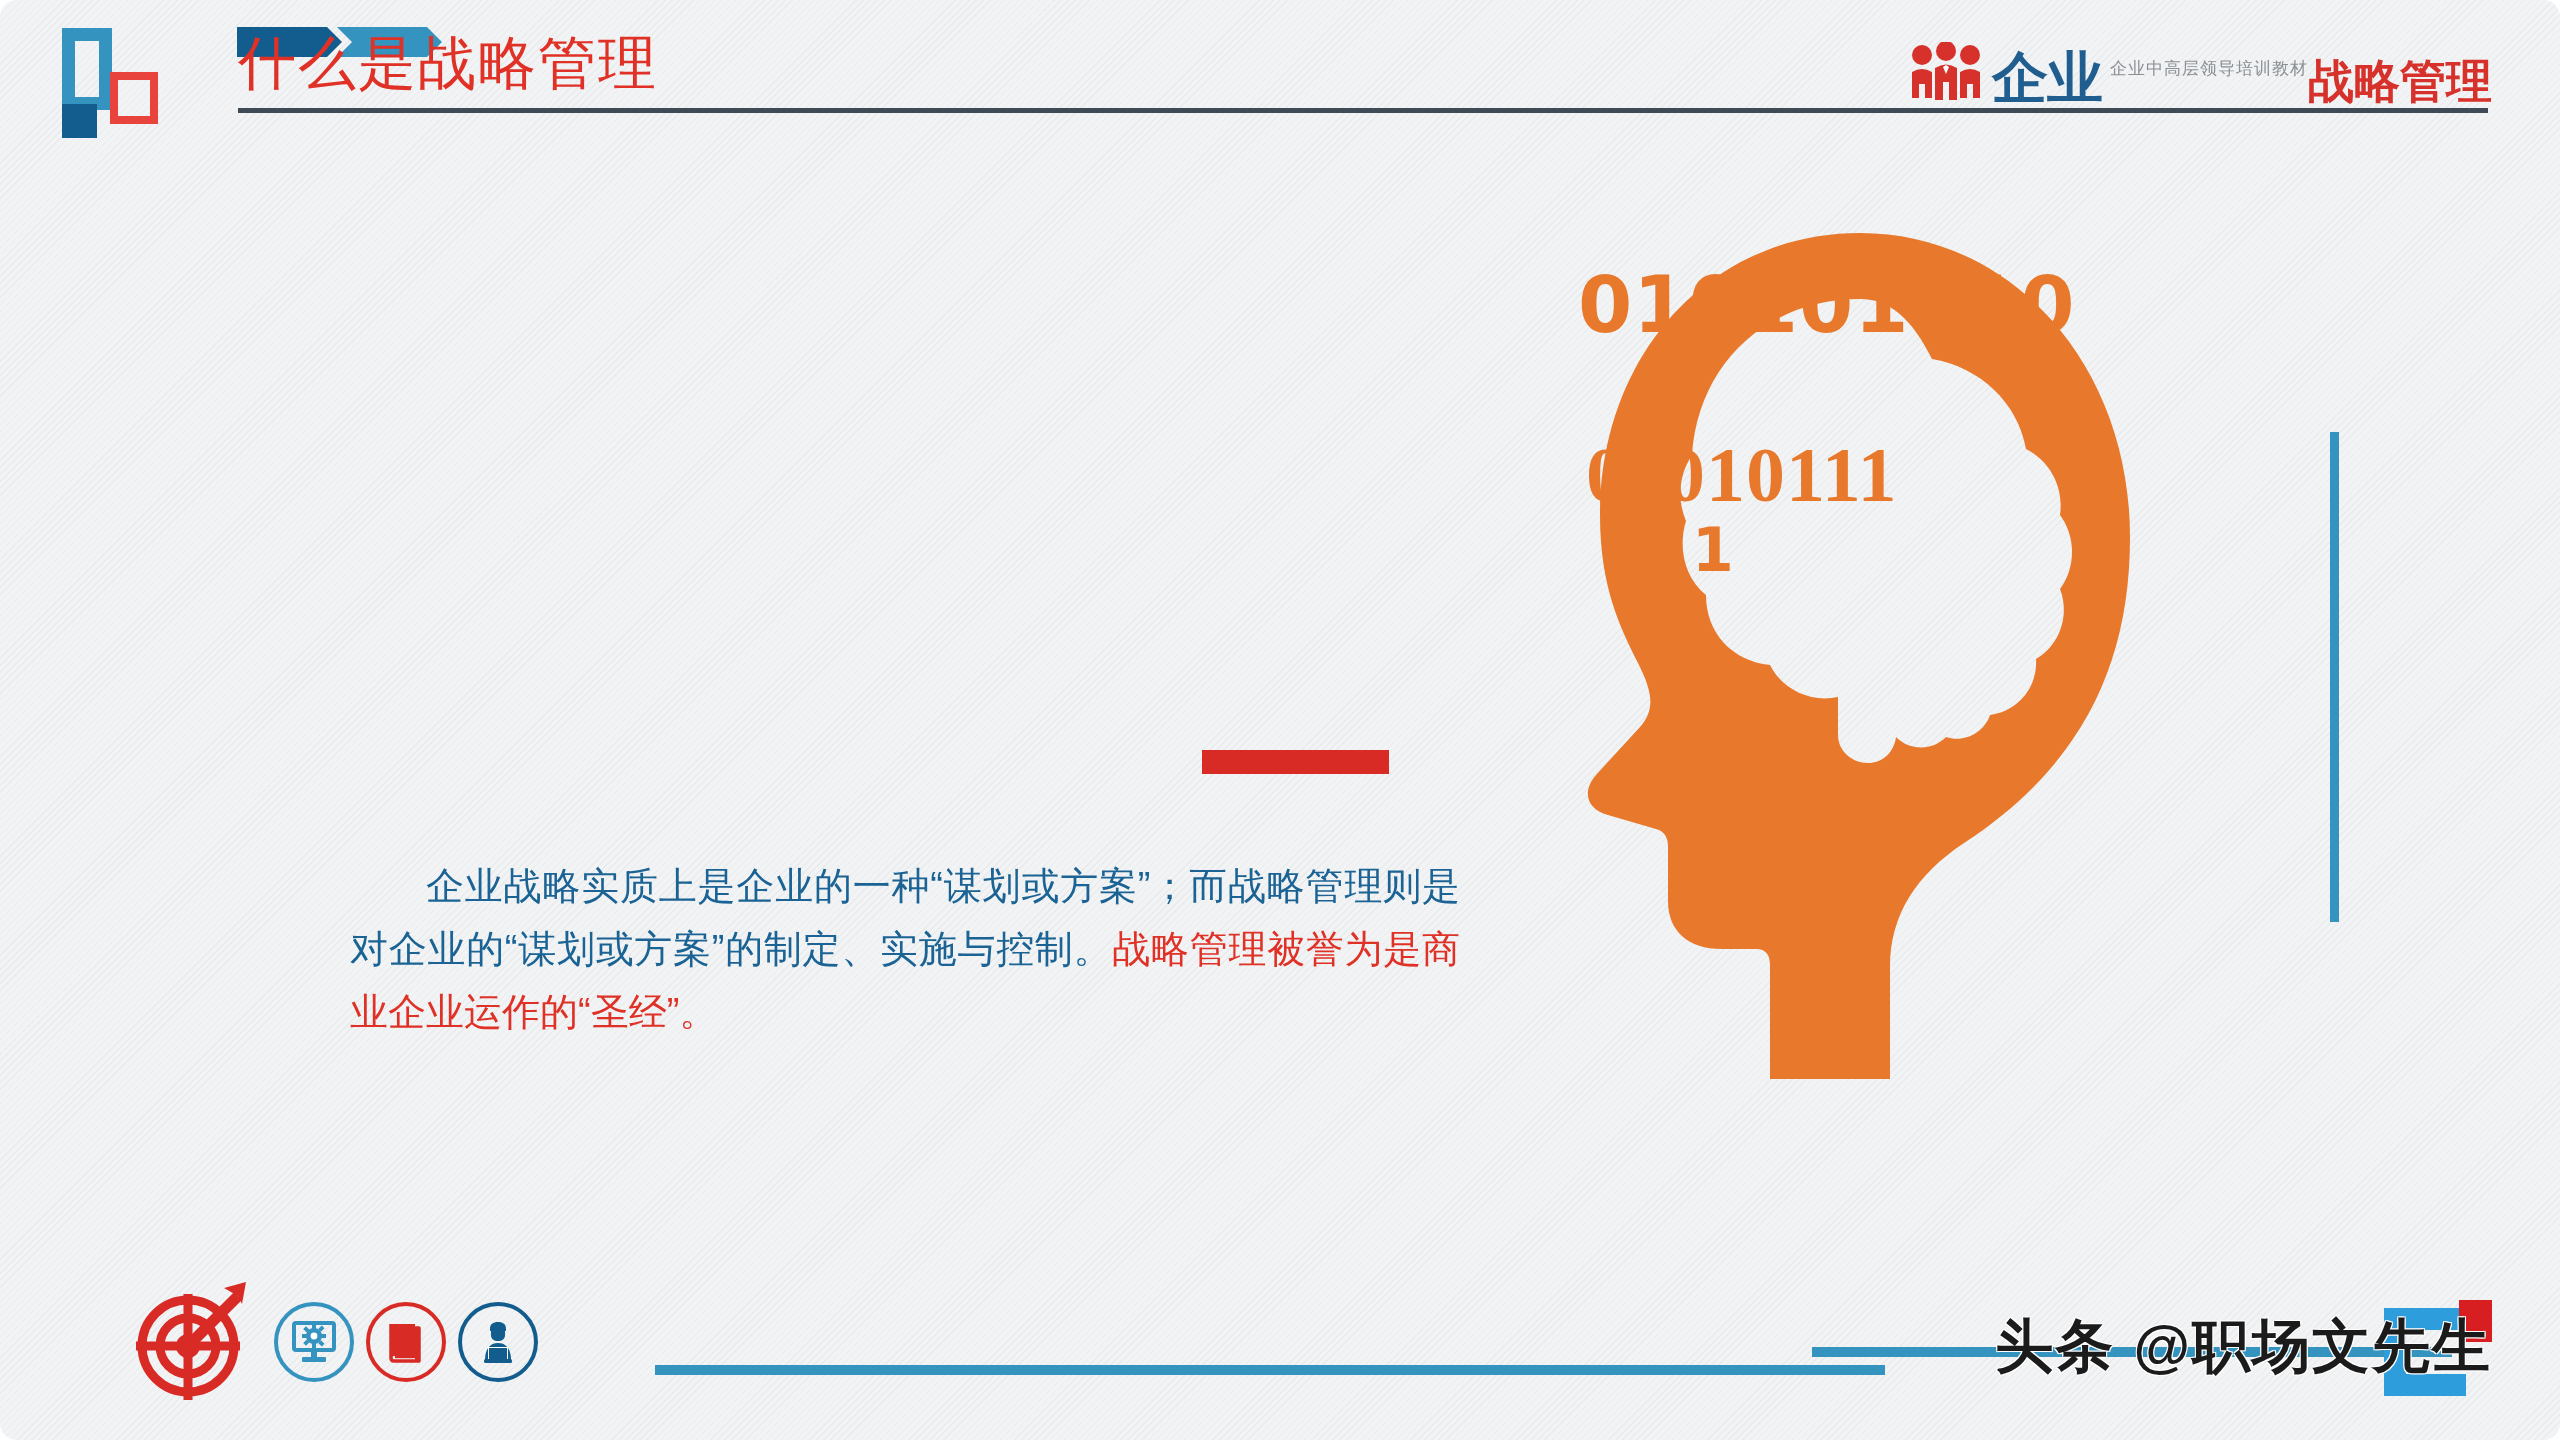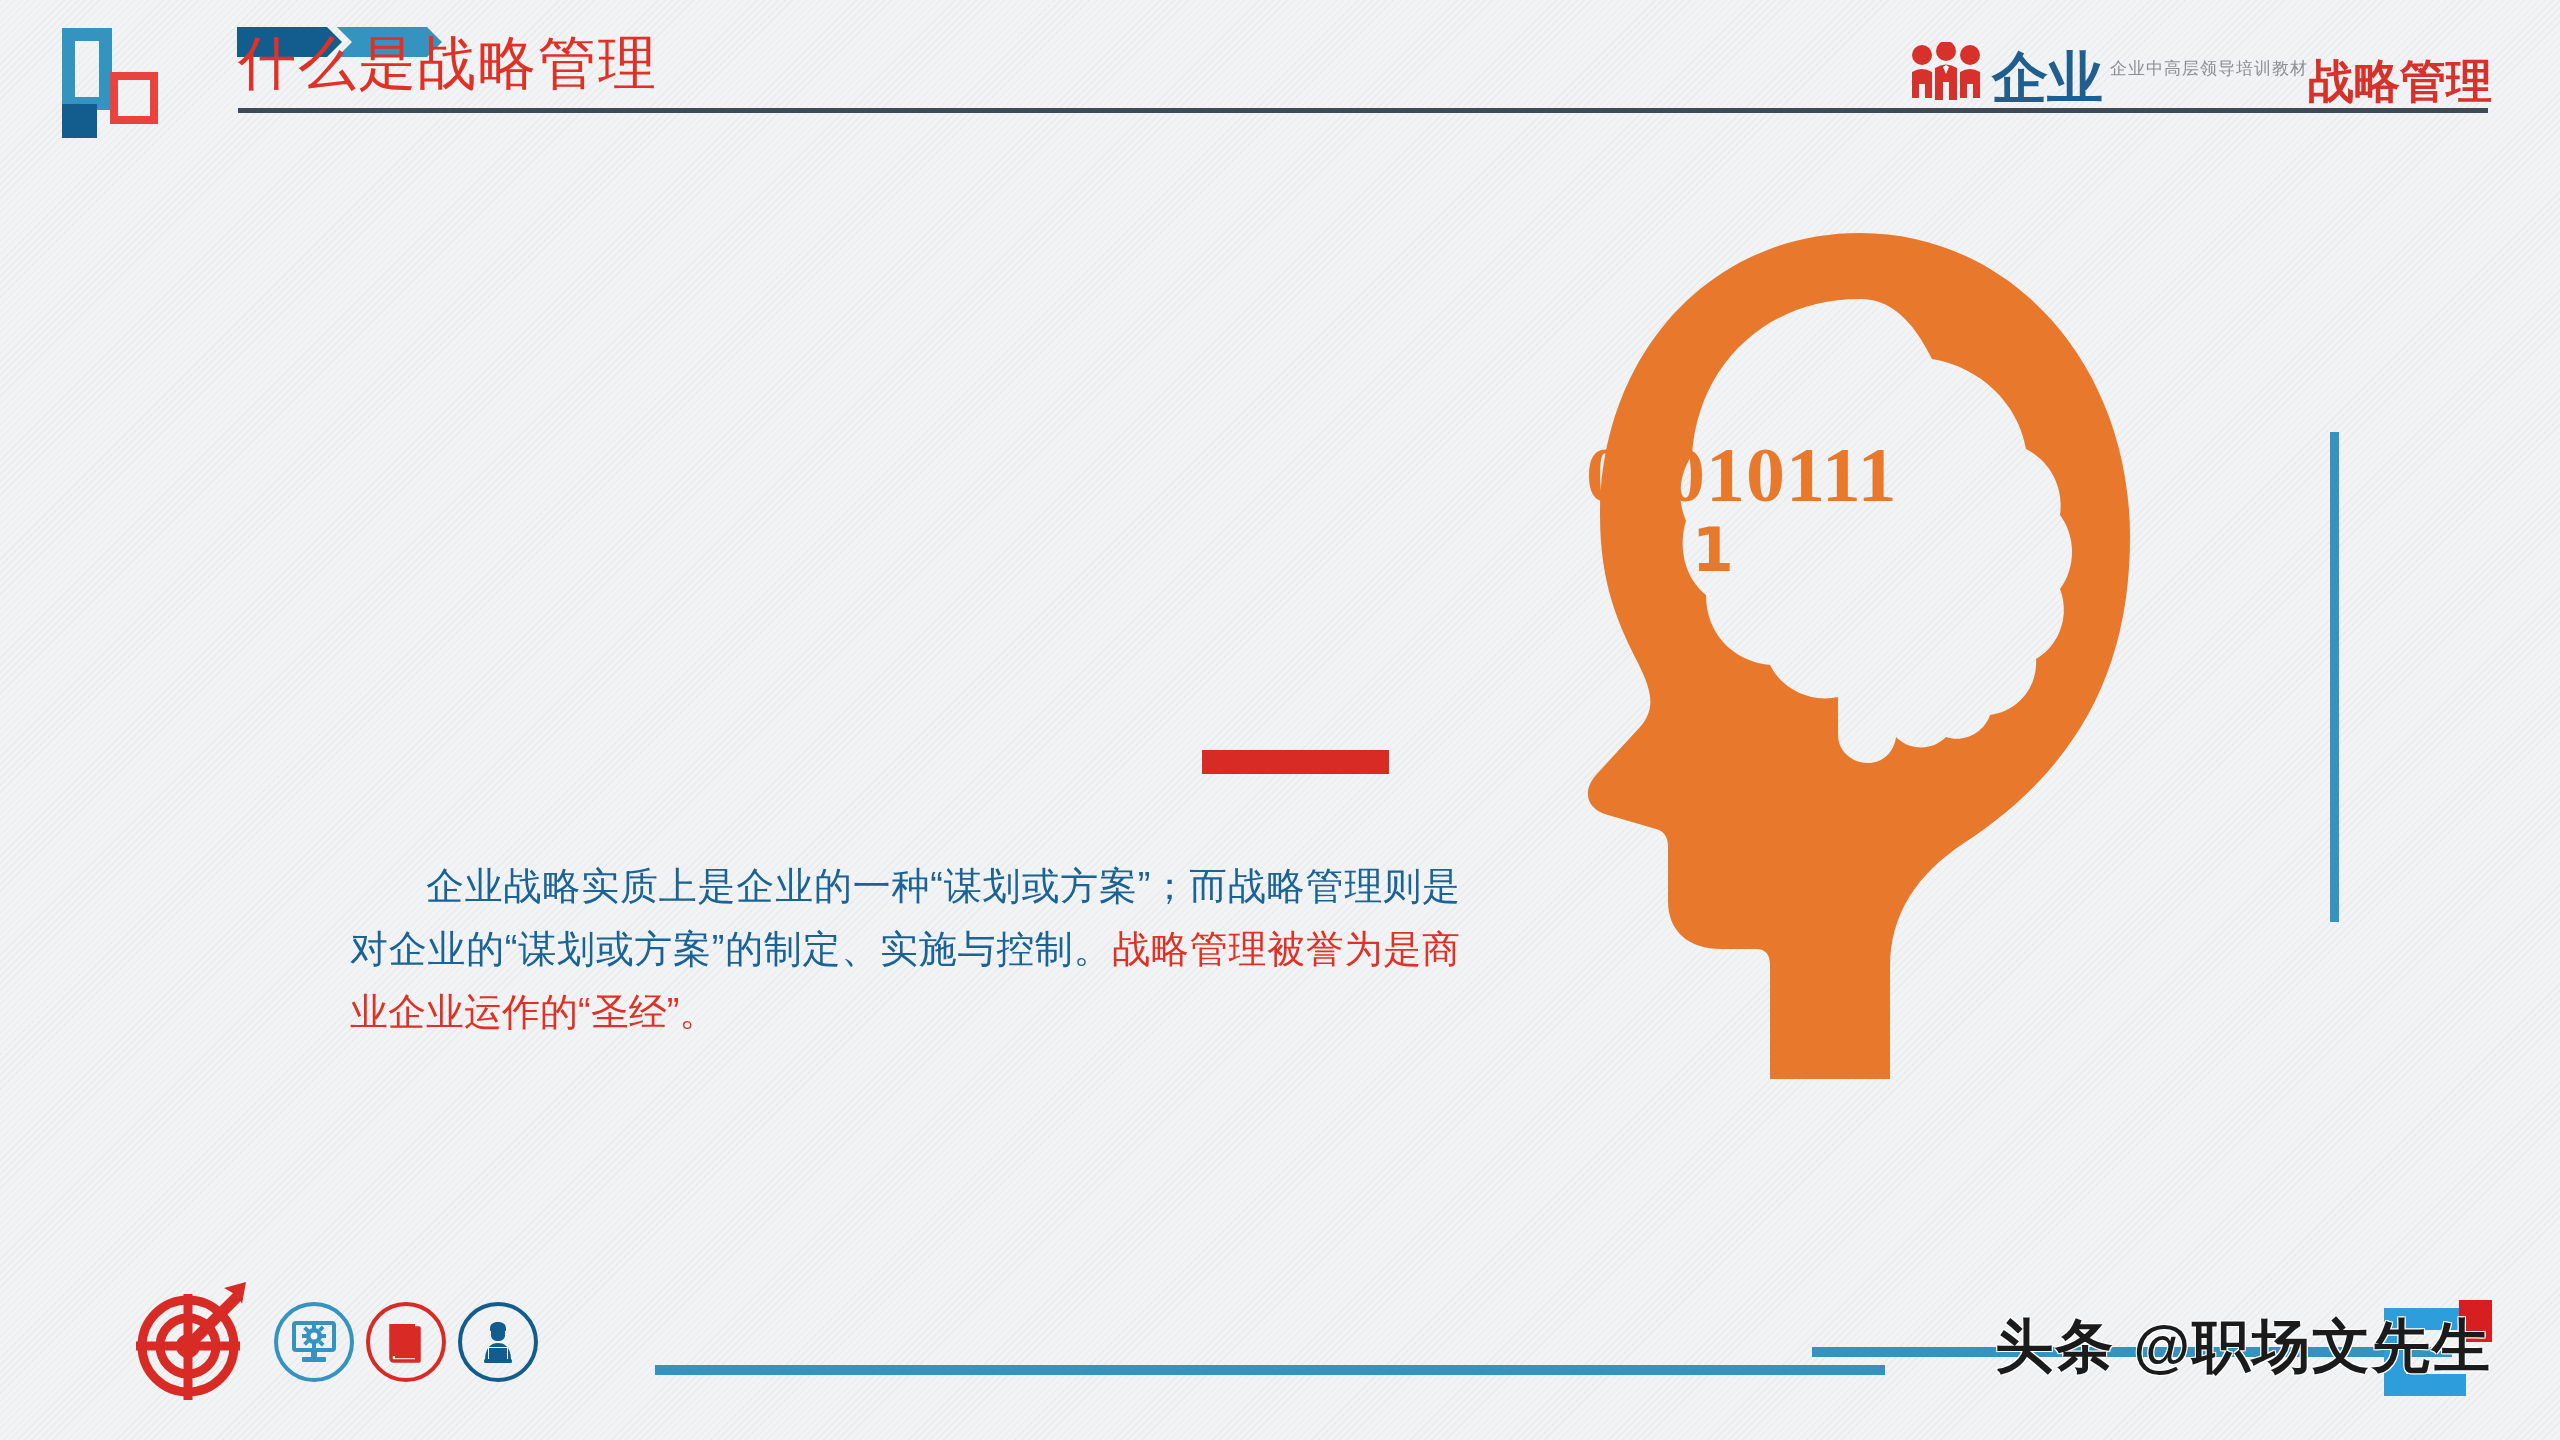--- a/index.html
+++ b/index.html
@@ -15,20 +15,21 @@
     width: 2560px;
     height: 1440px;
     overflow: hidden;
     background-color: #f2f3f4;
     background-image:
       repeating-linear-gradient(135deg,
         rgba(0,0,0,0.035) 0px,
         rgba(0,0,0,0.035) 1px,
         rgba(0,0,0,0.0) 1px,
         rgba(0,0,0,0.0) 5px);
+    border-radius: 17px;
   }
 
   
   .hdr-logo-mark {
     position: absolute;
     left: 62px;
     top: 28px;
     width: 110px;
     height: 108px;
   }
@@ -363,20 +364,21 @@
                      C458,188 420,152 372,144
                      C352,104 330,84 300,84 Z"></path>
           </g>
         </mask>
       </defs>
       <g clip-path="url(#headclip)">
         <rect x="0" y="0" width="680" height="880" fill="#e8792c" mask="url(#brainmask)"></rect>
       </g>
     </svg>
     <div class="binary-layer">
+      <div class="binrow" id="binrow-0">010101010</div>
       <div class="binrow" id="binrow-2">01010111</div>
       <div class="binrow" id="binrow-3">1</div>
     </div>
   </div>
 
   <div class="vert-accent"></div>
 
   <div class="footer-icons">
 
     <div class="ficon ficon-target">

